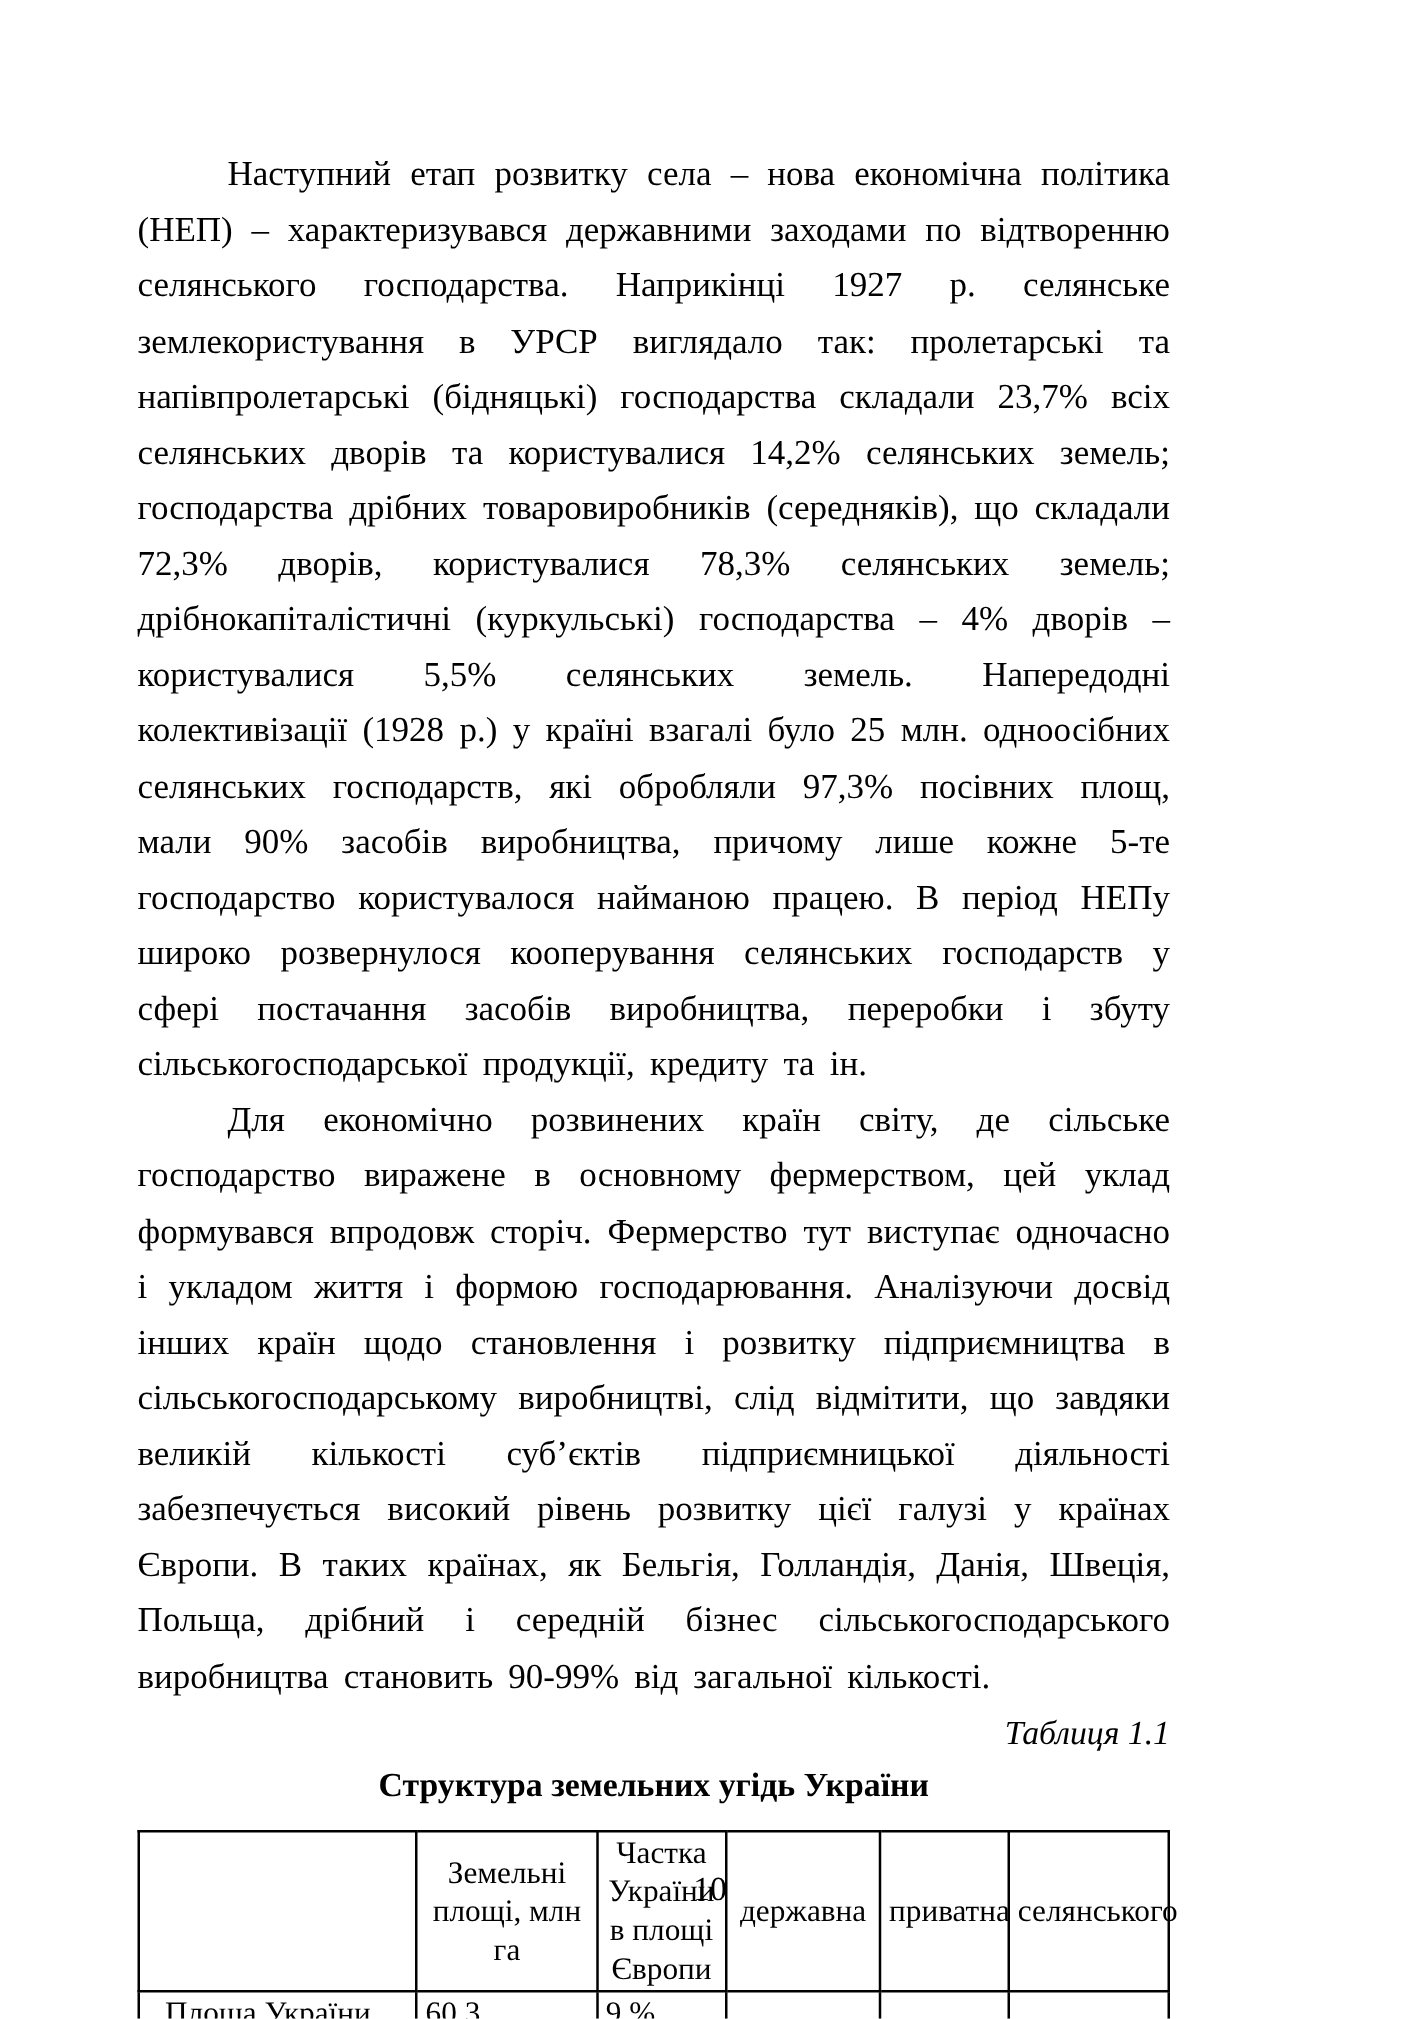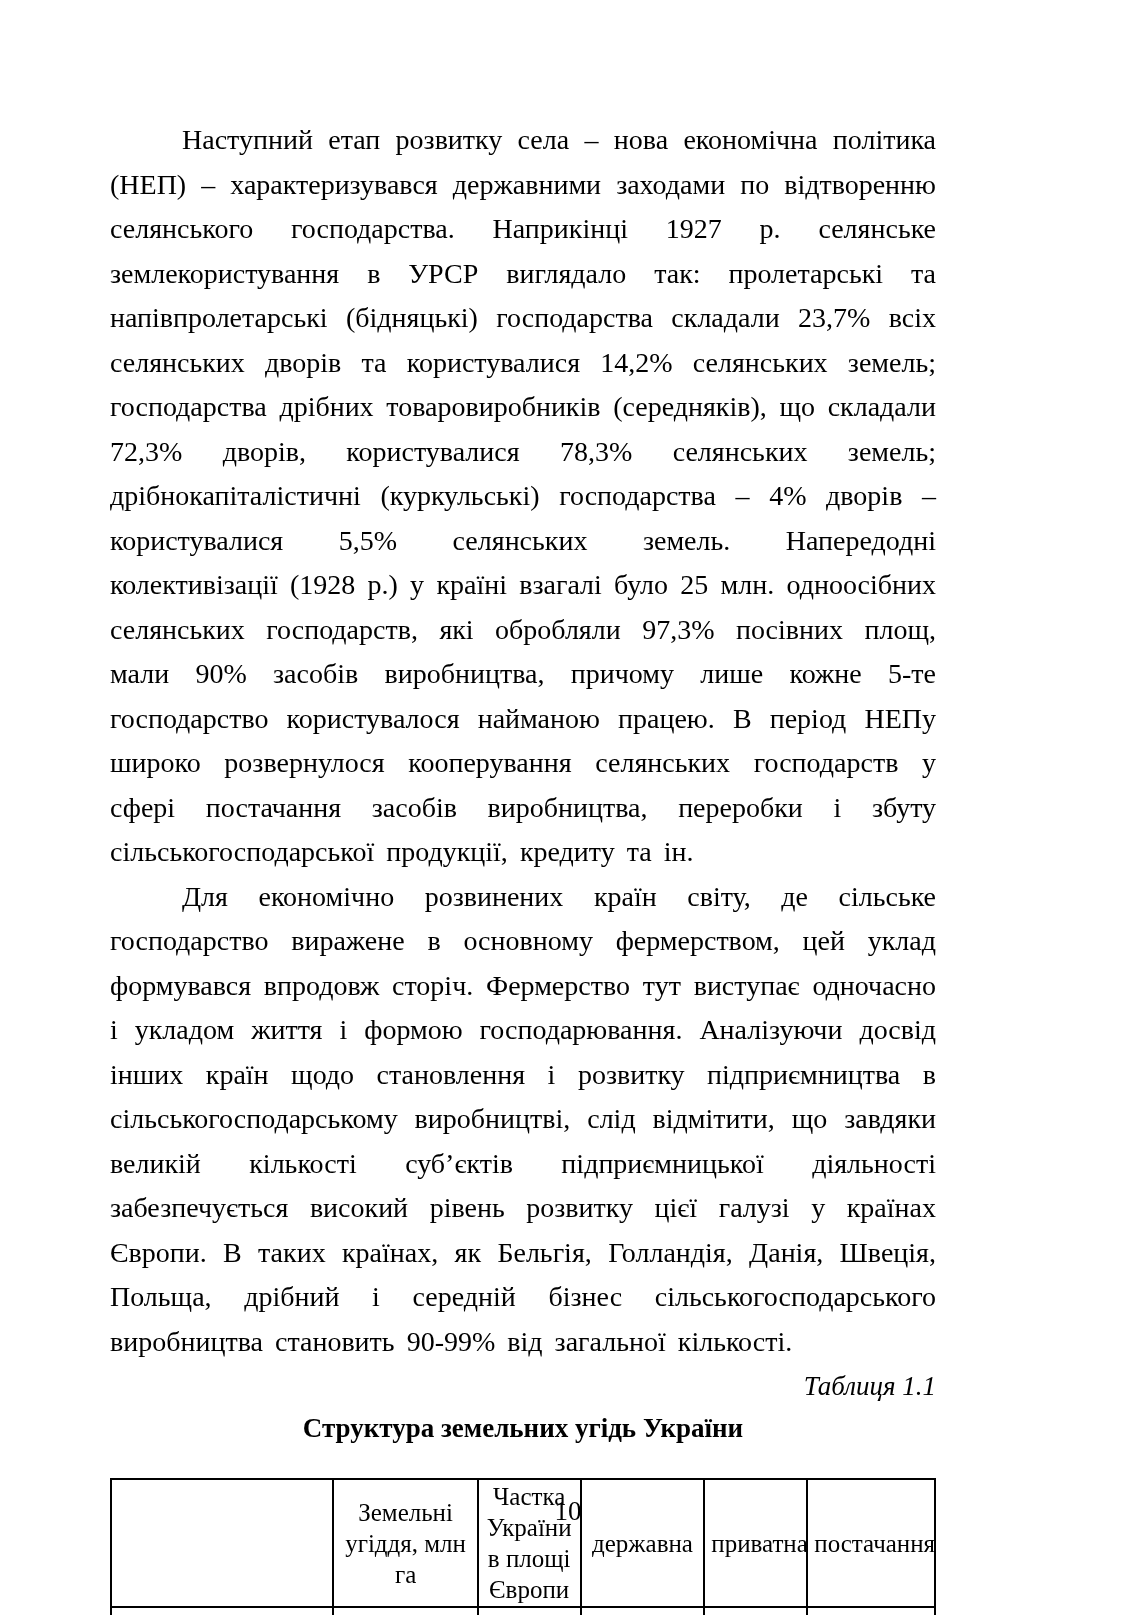--- a/index.html
+++ b/index.html
@@ -32,21 +32,21 @@
     font-style: italic;
     text-align: right;
     margin-top: 2px;
     line-height: 40px;
   }
   .table-title {
     font-size: 27px;
     font-weight: bold;
     text-align: center;
     margin-top: 4px;
-    margin-bottom: 32px;
+    margin-bottom: 18px;
     line-height: 36px;
   }
   table.land-table {
     border-collapse: collapse;
     width: 100%;
     table-layout: fixed;
     font-size: 25px;
     line-height: 31px;
   }
   table.land-table th,
@@ -101,25 +101,25 @@
       <col class="c-label">
       <col class="c-area">
       <col class="c-share">
       <col class="c-state">
       <col class="c-priv">
       <col class="c-comm">
     </colgroup>
     <thead>
       <tr>
         <th></th>
-        <th>Земельні угіддя, млн га</th>
+        <th>Земельні площі, млн га</th>
         <th class="share-col">Частка України в площі Європи</th>
         <th>державна</th>
         <th>приватна</th>
-        <th>постачання</th>
+        <th>селянського</th>
       </tr>
     </thead>
     <tbody>
       <tr>
         <td class="label">Площа України</td>
         <td class="num">60,3</td>
         <td class="num">9 %</td>
         <td class="num"></td>
         <td class="num"></td>
         <td class="num"></td>

